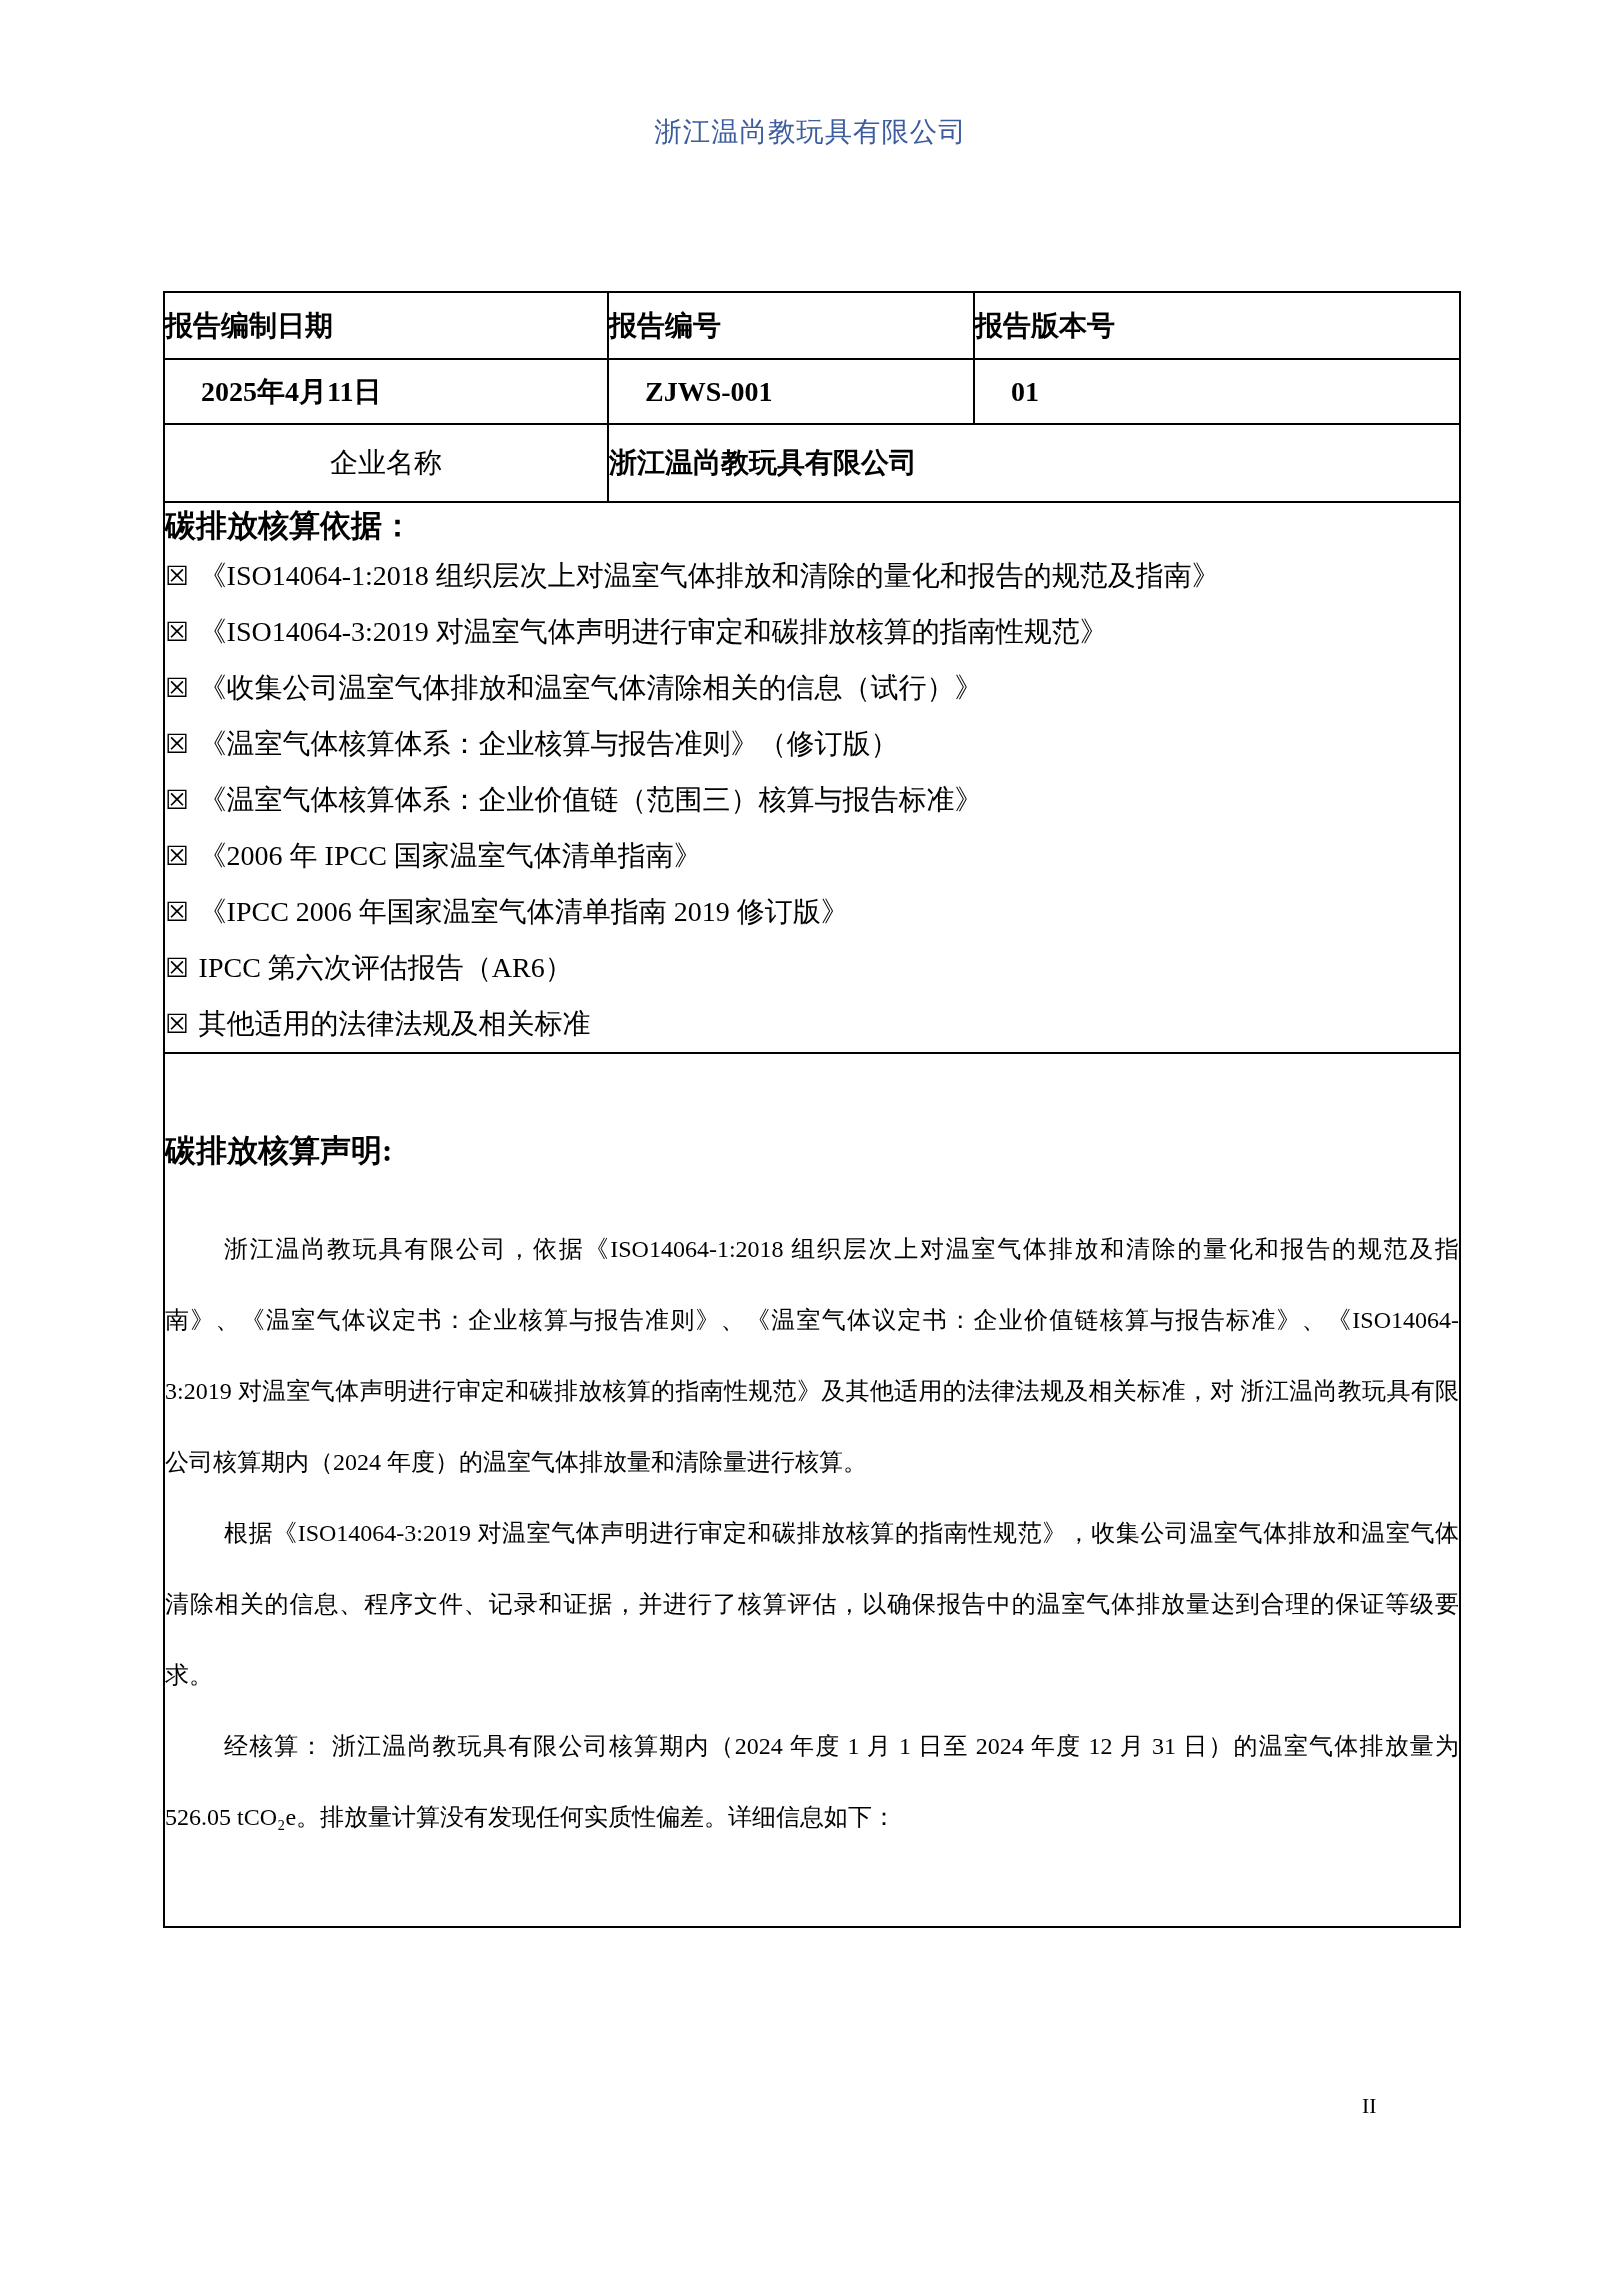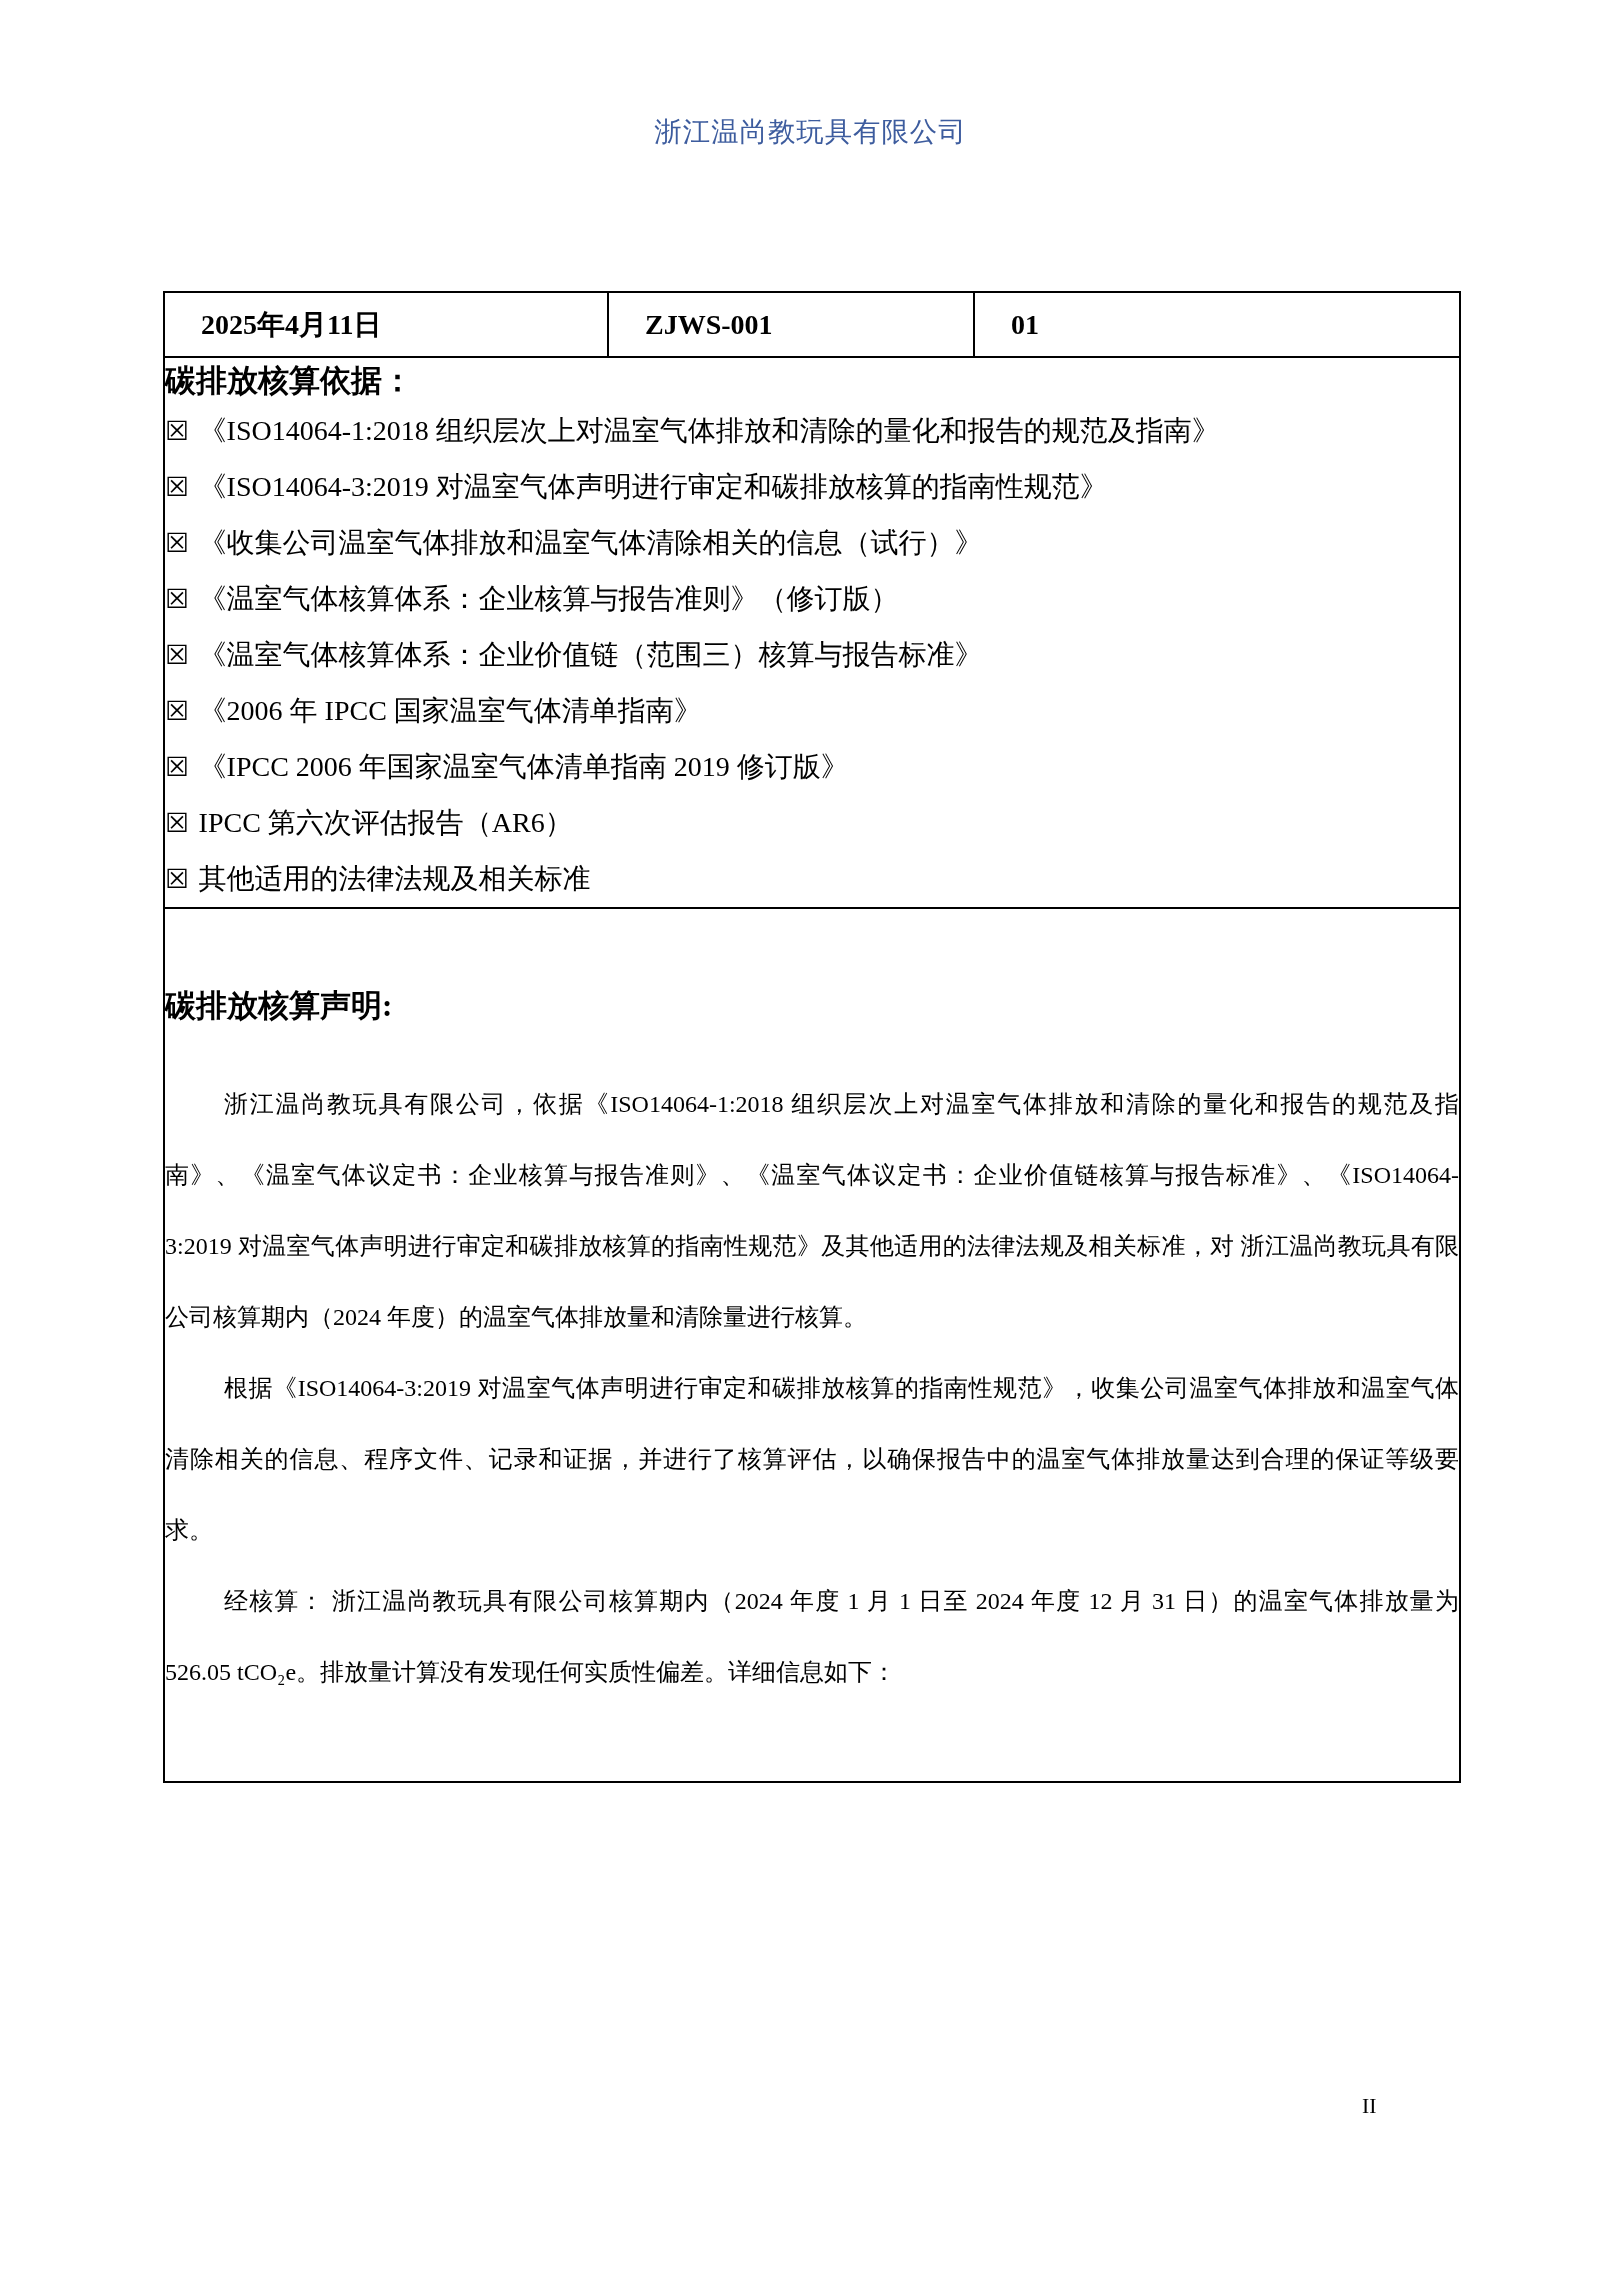--- a/index.html
+++ b/index.html
@@ -105,24 +105,33 @@
 
 <div class="page-header" style="color: rgb(61, 92, 158);">浙江温尚教玩具有限公司</div>
 
 <table class="doc-table">
   <colgroup>
     <col style="width:444px">
     <col style="width:366px">
     <col style="width:486px">
   </colgroup>
   <tbody>
+    <tr class="r-head">
+      <td class="hcell">报告编制日期</td>
+      <td class="hcell">报告编号</td>
+      <td class="hcell">报告版本号</td>
+    </tr>
     <tr class="r-vals">
       <td class="vcell">2025年4月11日</td>
       <td class="vcell">ZJWS-001</td>
       <td class="vcell">01</td>
+    </tr>
+    <tr class="r-name">
+      <td class="c-label">企业名称</td>
+      <td class="c-val" colspan="2">浙江温尚教玩具有限公司</td>
     </tr>
     <tr>
       <td class="sec basis" colspan="3">
         <div class="sec-title">碳排放核算依据：</div>
         <div class="basis-item"><span class="cb">☒</span><span>《ISO14064-1:2018 组织层次上对温室气体排放和清除的量化和报告的规范及指南》</span></div>
         <div class="basis-item"><span class="cb">☒</span><span>《ISO14064-3:2019 对温室气体声明进行审定和碳排放核算的指南性规范》</span></div>
         <div class="basis-item"><span class="cb">☒</span><span>《收集公司温室气体排放和温室气体清除相关的信息（试行）》</span></div>
         <div class="basis-item"><span class="cb">☒</span><span>《温室气体核算体系：企业核算与报告准则》（修订版）</span></div>
         <div class="basis-item"><span class="cb">☒</span><span>《温室气体核算体系：企业价值链（范围三）核算与报告标准》</span></div>
         <div class="basis-item"><span class="cb">☒</span><span>《2006 年 IPCC 国家温室气体清单指南》</span></div>

